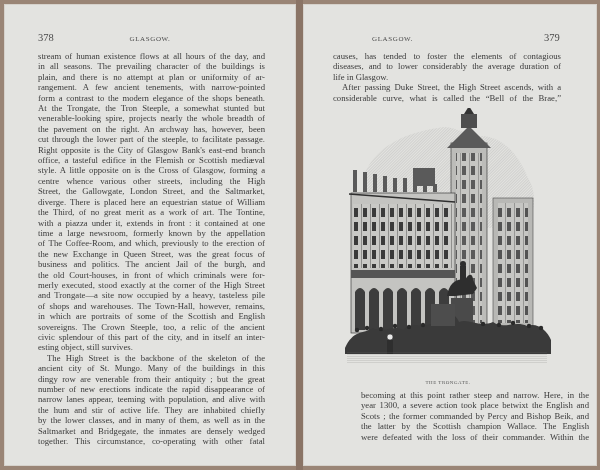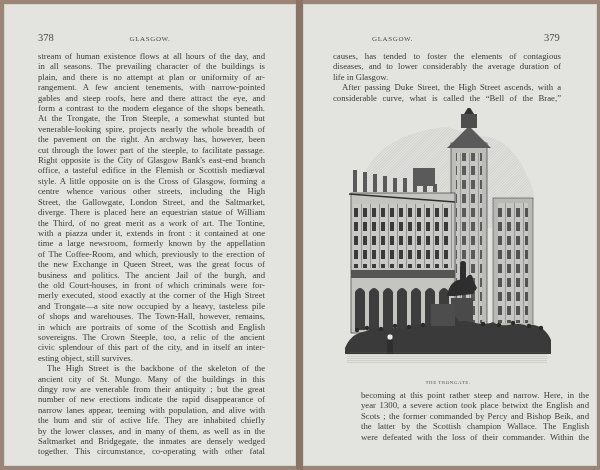--- a/index.html
+++ b/index.html
@@ -55,21 +55,20 @@
 <div class="spread">
 
   <div class="page left">
     <div class="running-head pnum" style="left:34px;">378</div>
     <div class="running-head rtitle" style="left:0; width:292px; text-align:center; top:31px;">GLASGOW.</div>
     <div class="text-block" style="left:34px; top:47px; width:227px;" id="left-body">
         <span class="line">stream of human existence flows at all hours of the day, and</span>
         <span class="line">in all seasons.  The prevailing character of the buildings is</span>
         <span class="line">plain, and there is no attempt at plan or uniformity of ar-</span>
         <span class="line">rangement.  A few ancient tenements, with narrow-pointed</span>
-        <span class="line">gables and steep roofs, here and there attract the eye, and</span>
         <span class="line">form a contrast to the modern elegance of the shops beneath.</span>
         <span class="line">At the Trongate, the Tron Steeple, a somewhat stunted but</span>
         <span class="line">venerable-looking spire, projects nearly the whole breadth of</span>
         <span class="line">the pavement on the right.  An archway has, however, been</span>
         <span class="line">cut through the lower part of the steeple, to facilitate passage.</span>
         <span class="line">Right opposite is the City of Glasgow Bank's east-end branch</span>
         <span class="line">office, a tasteful edifice in the Flemish or Scottish mediæval</span>
         <span class="line">style.  A little opposite on is the Cross of Glasgow, forming a</span>
         <span class="line">centre whence various other streets, including the High</span>
         <span class="line">Street, the Gallowgate, London Street, and the Saltmarket,</span>

